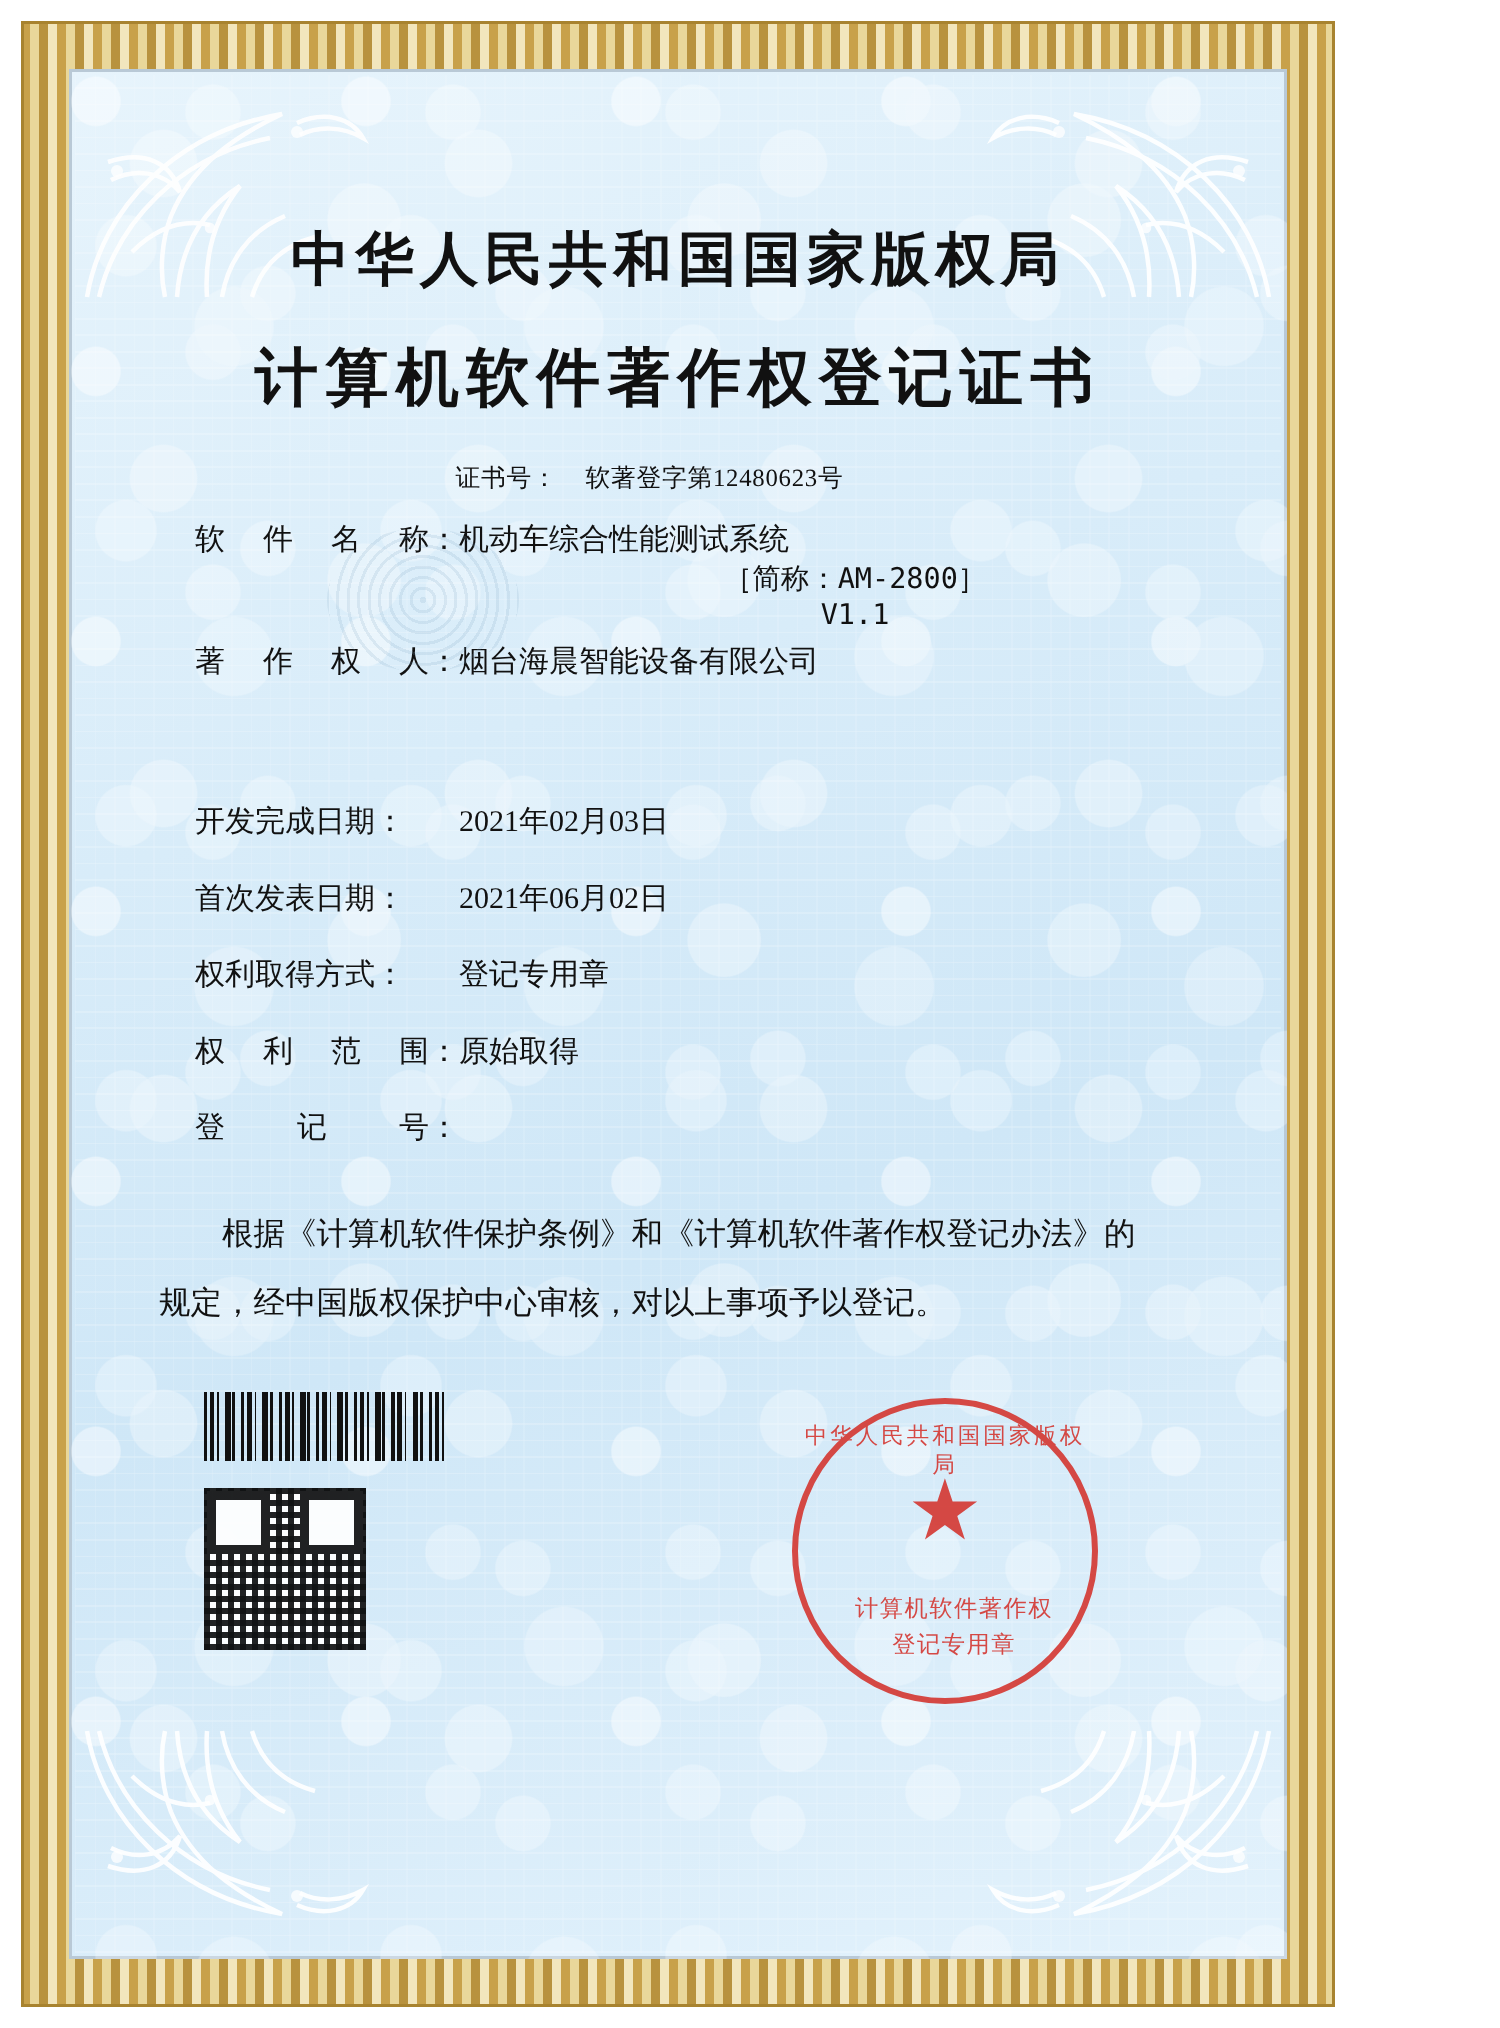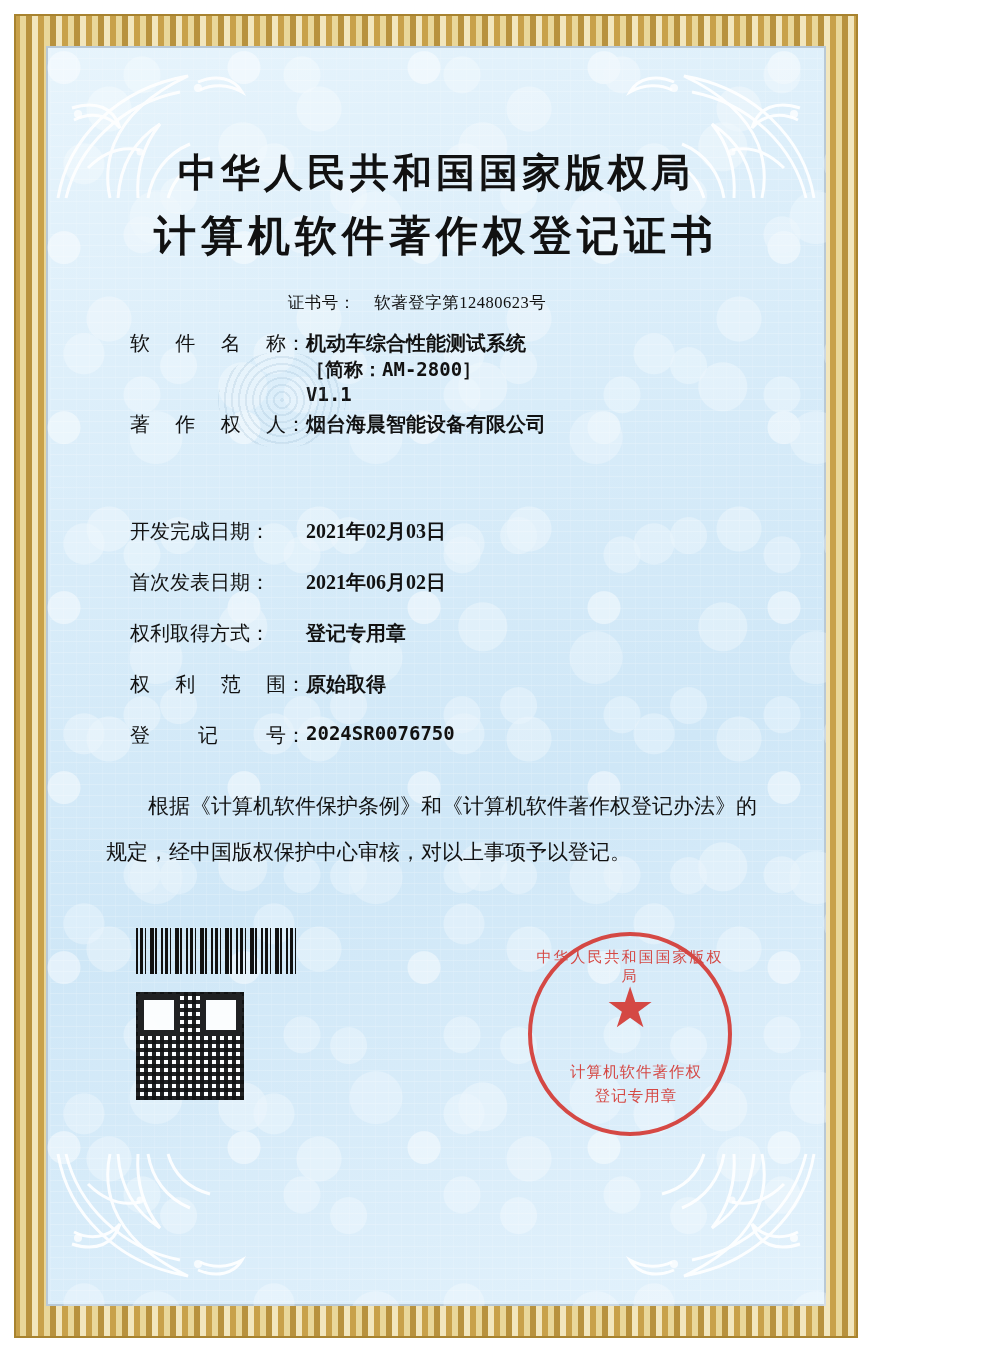--- a/index.html
+++ b/index.html
@@ -9,20 +9,21 @@
   }
   body {
     font-family: "Liberation Serif", "DejaVu Serif", serif;
   }
   .page {
     position: relative;
     width: 872px;
     height: 1352px;
     overflow: hidden;
     background: #ffffff;
+    padding-left: 32px;
   }
 
   
   .border-outer {
     position: absolute;
     left: 14px; top: 14px; right: 14px; bottom: 14px;
     background:
       repeating-linear-gradient(90deg,
         #c8a14a 0px, #c8a14a 6px,
         #e9d79a 6px, #e9d79a 12px,
@@ -82,21 +83,21 @@
     color: #111;
     margin-top: 86px;
     font-family: "DejaVu Serif", "Liberation Serif", serif;
   }
   .title-main {
     text-align: center;
     font-size: 42px;
     font-weight: bold;
     letter-spacing: 5px;
     color: #111;
-    margin-top: 8px;
+    margin-top: 24px;
     font-family: "DejaVu Serif", "Liberation Serif", serif;
   }
   .cert-no {
     margin-top: 28px;
     text-align: center;
     padding-right: 38px;
     font-size: 16.5px;
     color: #111;
     letter-spacing: .5px;
   }
@@ -114,22 +115,22 @@
     width: 176px;
     flex: 0 0 176px;
     letter-spacing: 0px;
     white-space: nowrap;
   }
   .flabel.spread {
     display: flex;
     justify-content: space-between;
   }
   .flabel.spread > span { display: inline-block; }
-  .fvalue { flex: 1; font-weight: bold; }
-  .fvalue .sub { display: block; }
+  .fvalue { flex: 1; }
+  .fvalue .sub { display: block; text-align: center; }
   .mono { font-family: "DejaVu Sans Mono", "Liberation Mono", monospace; font-size: 19px; letter-spacing: 0px;}
 
   .gap-lg { height: 56px; }
 
   .frow.loose { margin-bottom: 24px; }
 
   .statement {
     margin-top: 34px;
     padding: 0 30px 0 36px;
     font-size: 21px;
@@ -385,21 +386,20 @@
         </div>
         <div class="fvalue">原始取得</div>
       </div>
 
       <div class="frow">
         <div class="flabel spread">
           <span>登</span>
           <span>记</span>
           <span>号：</span>
         </div>
-        <div class="fvalue mono">2024SR0076750</div>
       </div>
 
     </div>
 
     <div class="statement">
       <span class="indent">根据《计算机软件保护条例》和《计算机软件著作权登记办法》的</span>
       <span>规定，经中国版权保护中心审核，对以上事项予以登记。</span>
     </div>
 
   </div>

